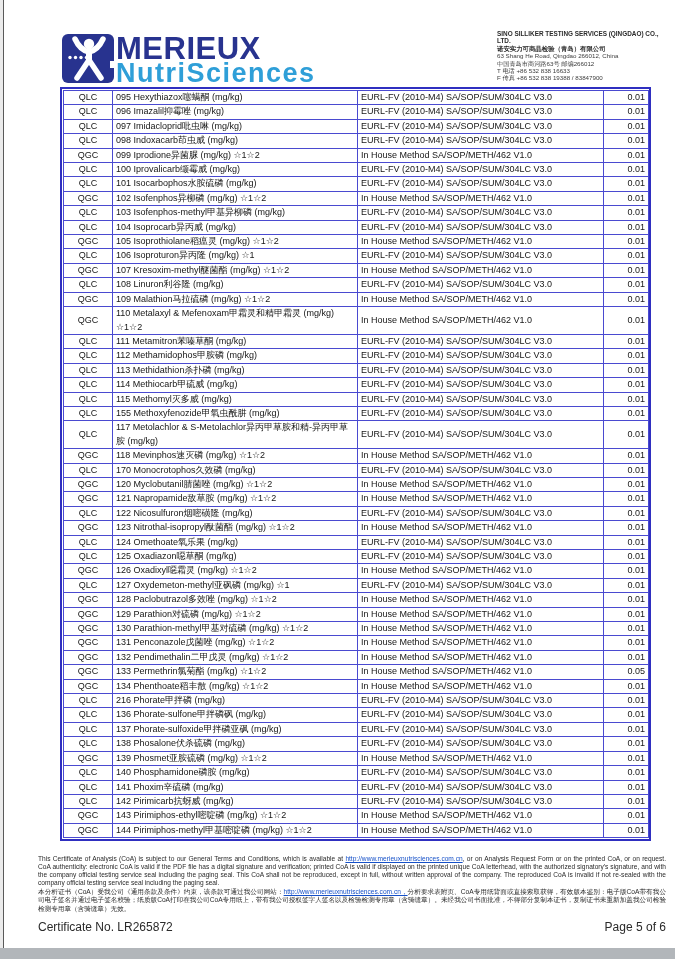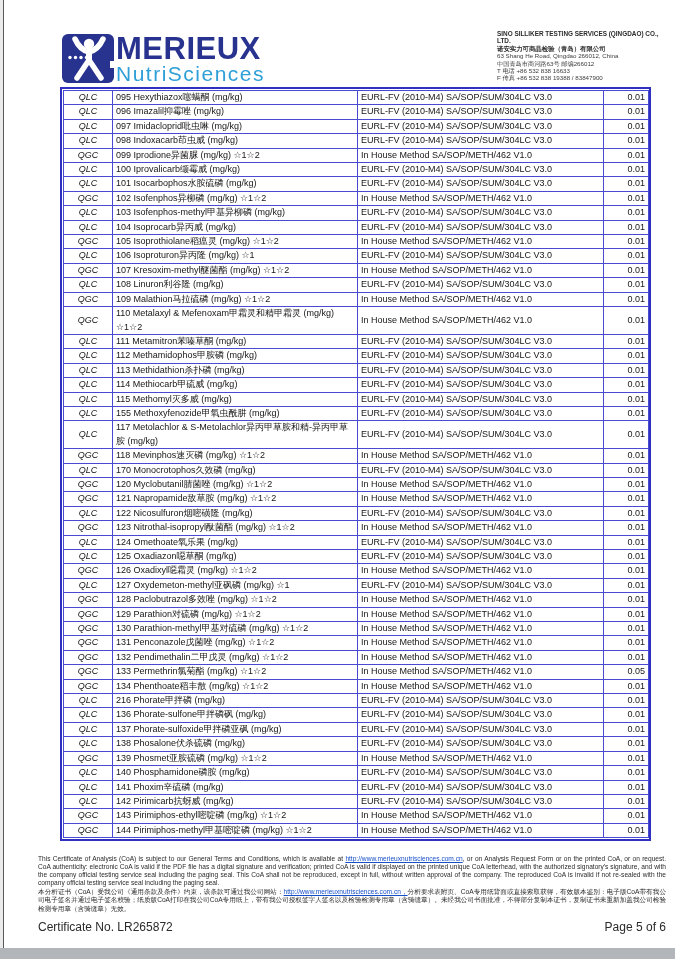--- a/index.html
+++ b/index.html
@@ -10,30 +10,30 @@
   .edge-line  { position:absolute; left:3px; top:0; width:1px; height:959px; background:#5a5a5a; }
   .bottom-bar { position:absolute; left:0; bottom:0; width:675px; height:11px; background:var(--bottom-bar,#b2b6ba); }
 
   
   .header { position:absolute; top:32px; left:62px; width:603px; height:56px; }
   .logo { position:absolute; left:0; top:2px; display:flex; align-items:flex-start; }
   .logo-square { width:52px; height:49px; background:var(--brand-blue,#28338f); border-radius:6px; position:relative; flex:0 0 auto; }
   .logo-notch { position:absolute; right:-2px; top:27px; width:6px; height:7px; background:#fff; }
   .brand { margin-left:2px; }
   .brand-top { font-size:31px; font-weight:bold; color:var(--brand-blue,#28338f); line-height:30px; letter-spacing:0.5px; font-stretch:condensed; }
-  .brand-bottom { font-size:21px; font-weight:normal; color:var(--brand-light-blue,#2f9fd8); line-height:21px; letter-spacing:1.5px; margin-top:-1px;text-align:right; }
+  .brand-bottom { font-size:27px; font-weight:bold; color:var(--brand-light-blue,#2f9fd8); line-height:21px; letter-spacing:1.5px; margin-top:-1px;text-align:right; }
 
   .contact { position:absolute; left:435px; top:-2px; width:170px; font-size:6.2px; line-height:7.4px; color:#3c3c3c; }
   .contact .b { font-weight:bold; color:#2b2b2b; font-size:6.4px; }
 
   
   .table-frame { position:absolute; top:87px; left:60px; width:591px; border:2px solid var(--table-border,#2f2fc0); padding:1px; background:#fff; }
   table.results { width:100%; border-collapse:collapse; table-layout:fixed; }
   table.results td { border:1px solid var(--table-border-inner,#4a4ad0); font-size:9px; line-height:13.4px; height:14px; color:#161616; padding:0 3px; overflow:hidden; }
-  td.c-code   { width:49px;  text-align:center;font-style:italic; }
+  td.c-code   { width:49px;  text-align:center; }
   td.c-item   { width:245px; text-align:left; padding-left:5px; }
   td.c-method { width:246px; text-align:left; padding-left:5px; }
   td.c-value  { width:45px;  text-align:right; padding-right:8px;margin-top:15px; }
 
   
   .footer { position:absolute; left:38px; top:855px; width:628px; }
   .terms { font-size:6.6px; line-height:8.1px; text-align:justify; color:#2a2a2a; }
   .terms-cn { margin-top:1px; }
   a.link { color:var(--link-blue,#1550c8); text-decoration:underline; cursor:pointer; }
   .cert-line { margin-top:7px; display:flex; justify-content:space-between; font-size:12px; color:#2a2a2a; }

